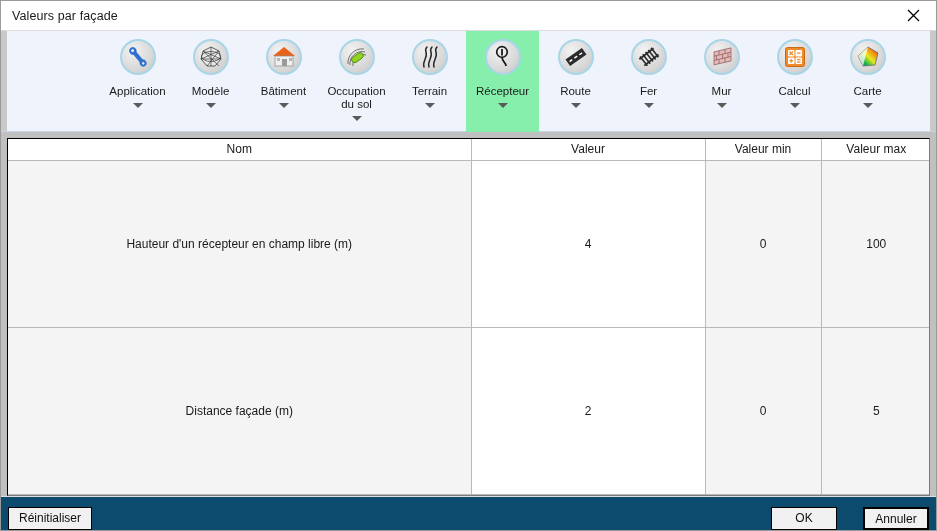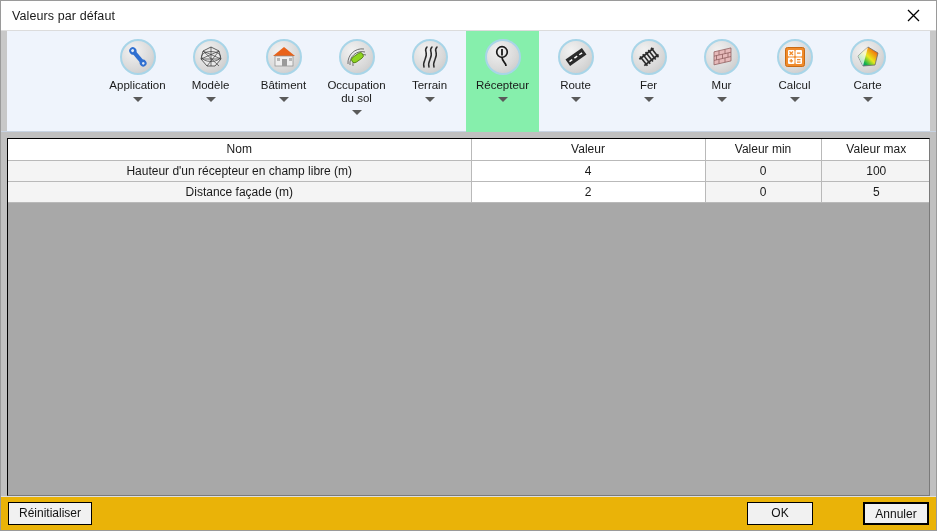--- a/index.html
+++ b/index.html
@@ -84,21 +84,21 @@
     background: radial-gradient(circle at 35% 30%, #f2f2f2 0%, #d9d9d9 60%, #c4c4c4 100%);
     border: 2px solid #a8d5e8;
     display: flex;
     align-items: center;
     justify-content: center;
     overflow: hidden;
     flex: 0 0 auto;
   }
   .rib-ico svg { display: block; }
   .rib-label {
-    margin-top: 4px;
+    margin-top: 10px;
     font-size: 11.5px;
     color: #1a1a1a;
     text-align: center;
     line-height: 13px;
     width: 72px;
   }
   .rib-caret {
     margin-top: 5px;
     width: 0; height: 0;
     border-left: 5px solid transparent;
@@ -115,21 +115,21 @@
     flex-direction: column;
     min-height: 0;
   }
   .grid-wrap {
     flex: 1 1 auto;
     border: 1px solid #000000;
     border-right-color: #7a7a7a;
     border-bottom-color: #7a7a7a;
     background: #b91c1c;
     display: flex;
-    flex-direction: column;
+    flex-direction: row;
     min-height: 0;
     overflow: hidden;
   }
   table.grid {
     width: 100%;
     border-collapse: collapse;
     table-layout: fixed;
     background: #ffffff;
     flex: 0 0 auto;
   }
@@ -153,26 +153,25 @@
     margin-top: 6px;
   }
   td.cell-value { background: #ffffff; }
   td.cell-minmax { background: #f4f4f4; }
   .grid-filler { flex: 1 1 auto; background: #a8a8a8; }
 
   
   .footer {
     flex: 0 0 auto;
     height: 34px;
-    background: #eab308;
-    display: flex;
-    align-items: center;
+    background: #0c4a6e;
+    display: flex;
+    align-items: flex-end;
     padding: 0 7px;
     border-top: 1px solid #dfdfdf;
-    gap: 24px;
   }
   .btn {
     font-family: "Liberation Sans", sans-serif;
     font-size: 12px;
     color: #111111;
     background: #f1f1f1;
     border: 1px solid #000000;
     height: 23px;
     min-width: 66px;
     padding: 0 10px;
@@ -181,21 +180,21 @@
     text-align: center;
   }
   .btn.default { border-width: 2px; }
   .spacer { flex: 1 1 auto; }
   .btn + .btn { margin-left: 26px; }
 </style>
 </head>
 <body>
 
 <div class="titlebar">
-  <div class="titlebar-text">Valeurs par défaut</div>
+  <div class="titlebar-text">Valeurs par façade</div>
   <div class="close-btn">
     <span>
       <svg width="13" height="13" viewBox="0 0 13 13">
         <path d="M1 1 L12 12 M12 1 L1 12" stroke="#000" stroke-width="1.3" fill="none"></path>
       </svg>
     </span>
   </div>
 </div>
 
 <div class="ribbon" id="ribbon">

